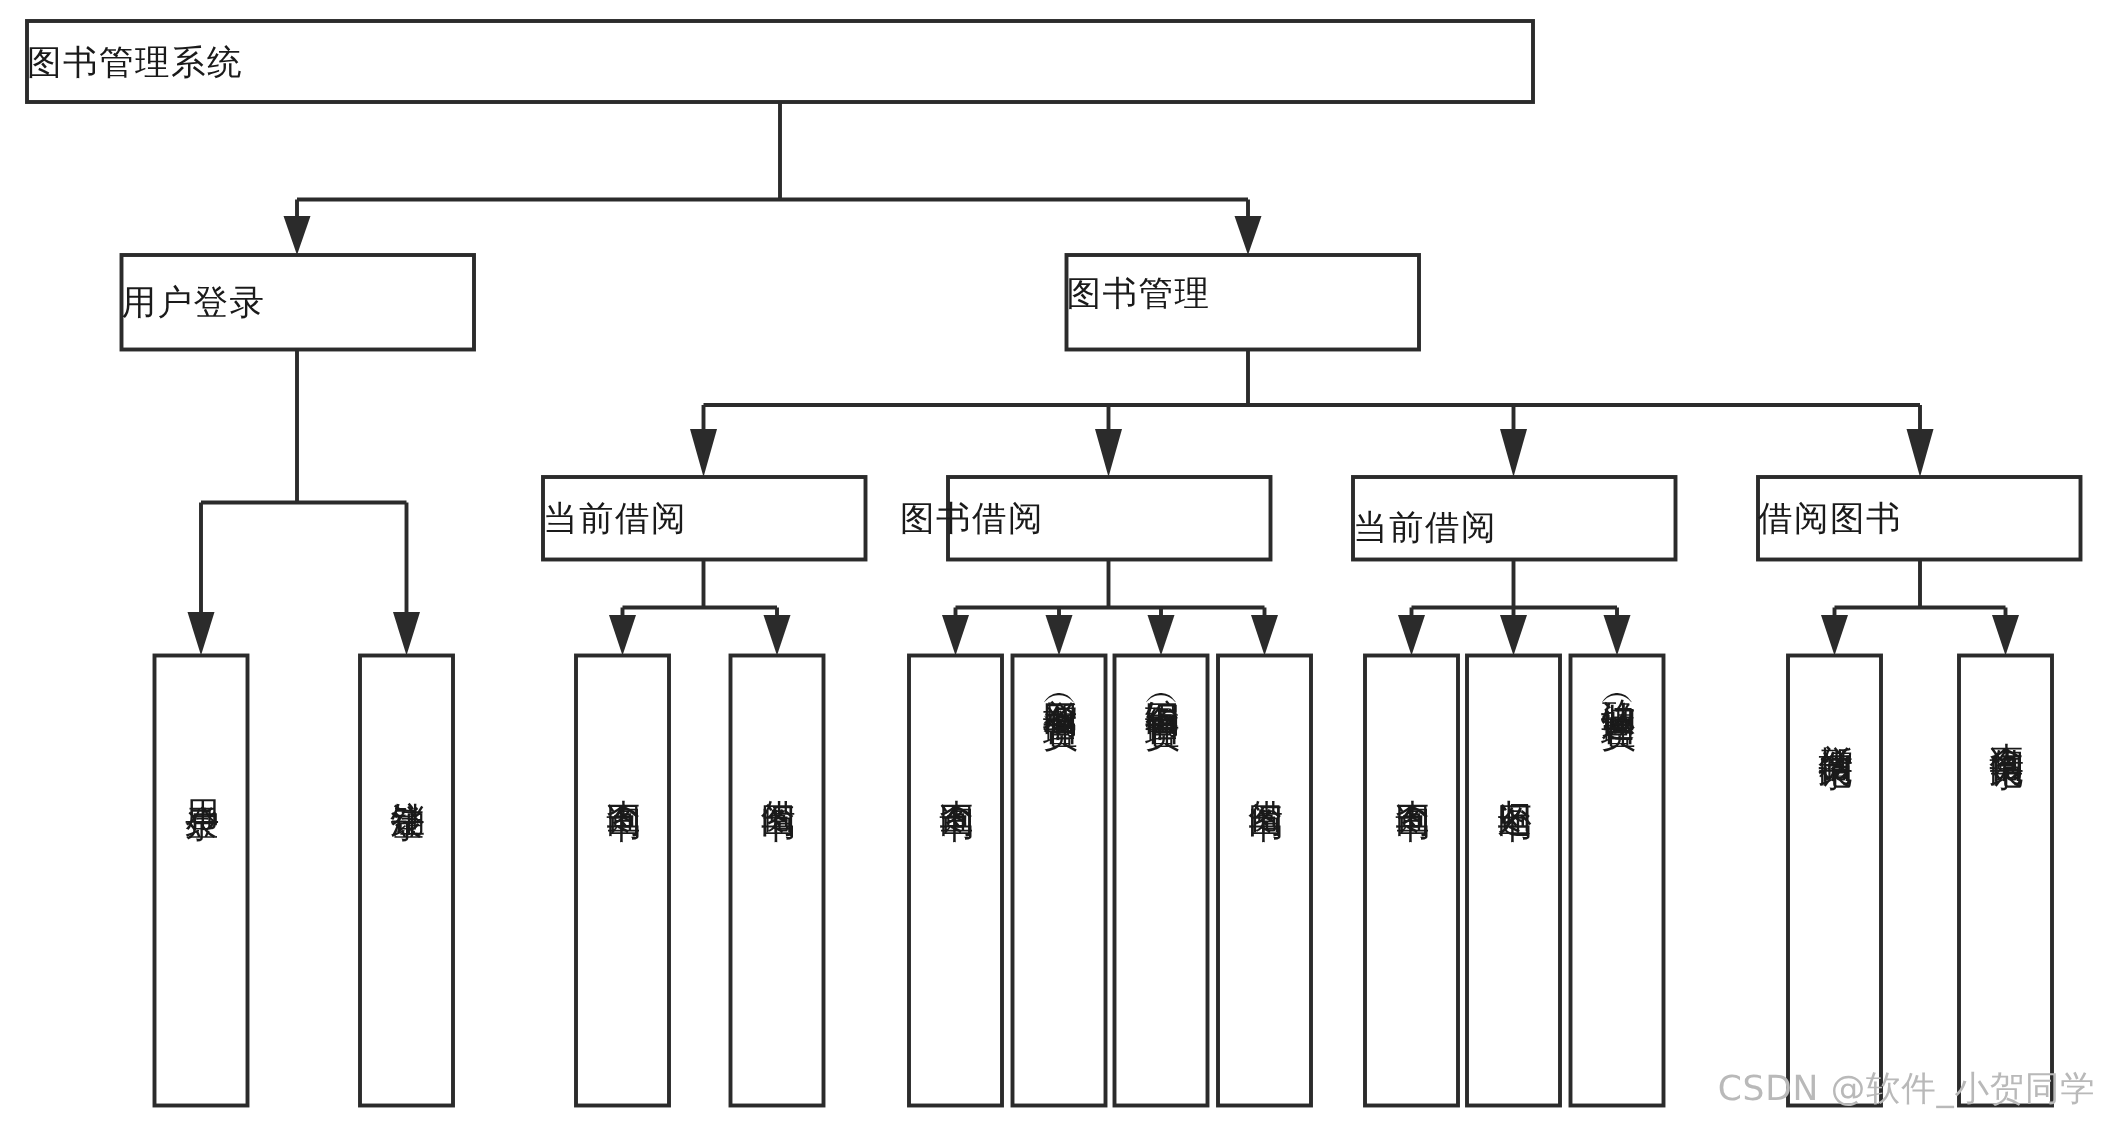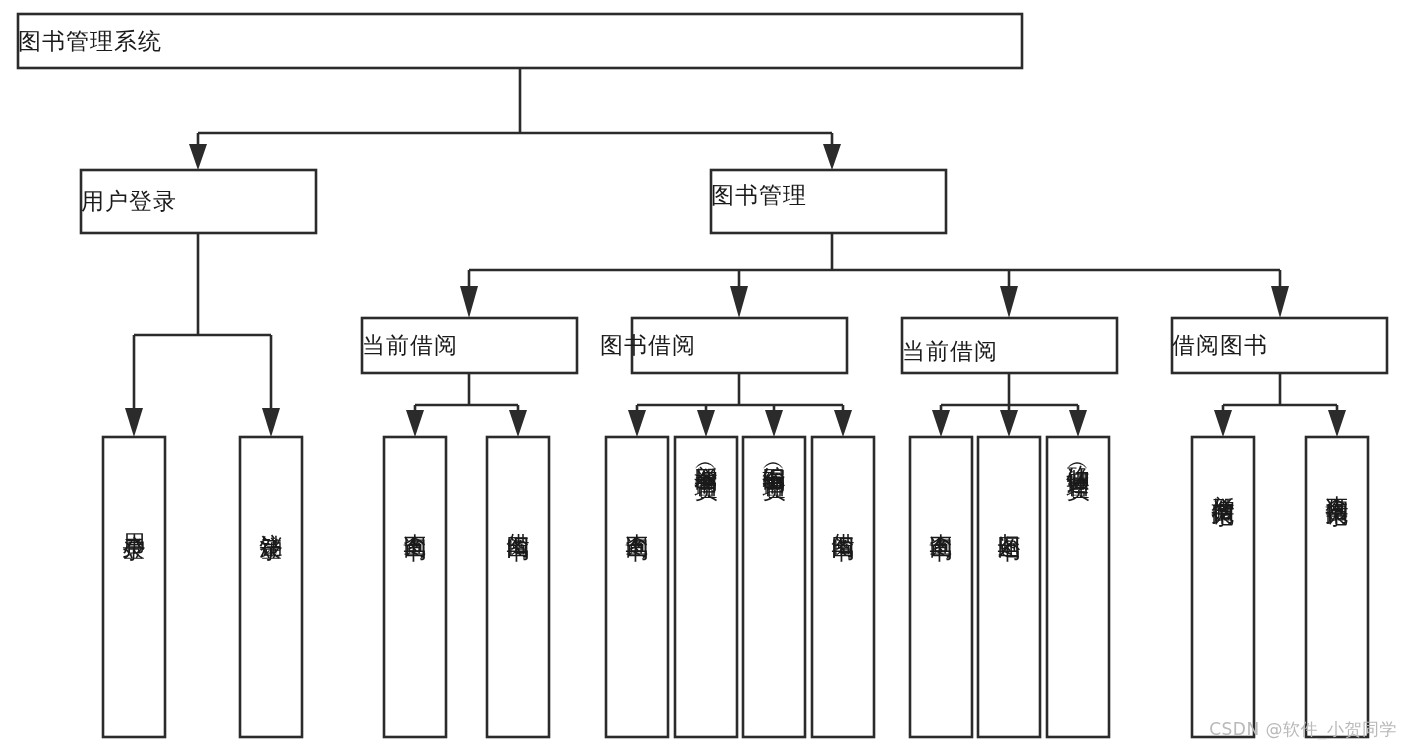--- a/index.html
+++ b/index.html
@@ -70,21 +70,21 @@
     font-size: 23px;
     color: #1a1a1a;
     letter-spacing: 1px;
     white-space: nowrap;
   }
   #watermark {
     position: absolute;
     right: 8px;
     bottom: 6px;
     font-family: "DejaVu Sans", "Liberation Sans", sans-serif;
-    font-size: 17px;
+    font-size: 23px;
     color: #b9b9b9;
     letter-spacing: 0.5px;
     white-space: nowrap;
   }
 </style>
 </head>
 <body>
 
 <div id="diagram-root">
 

